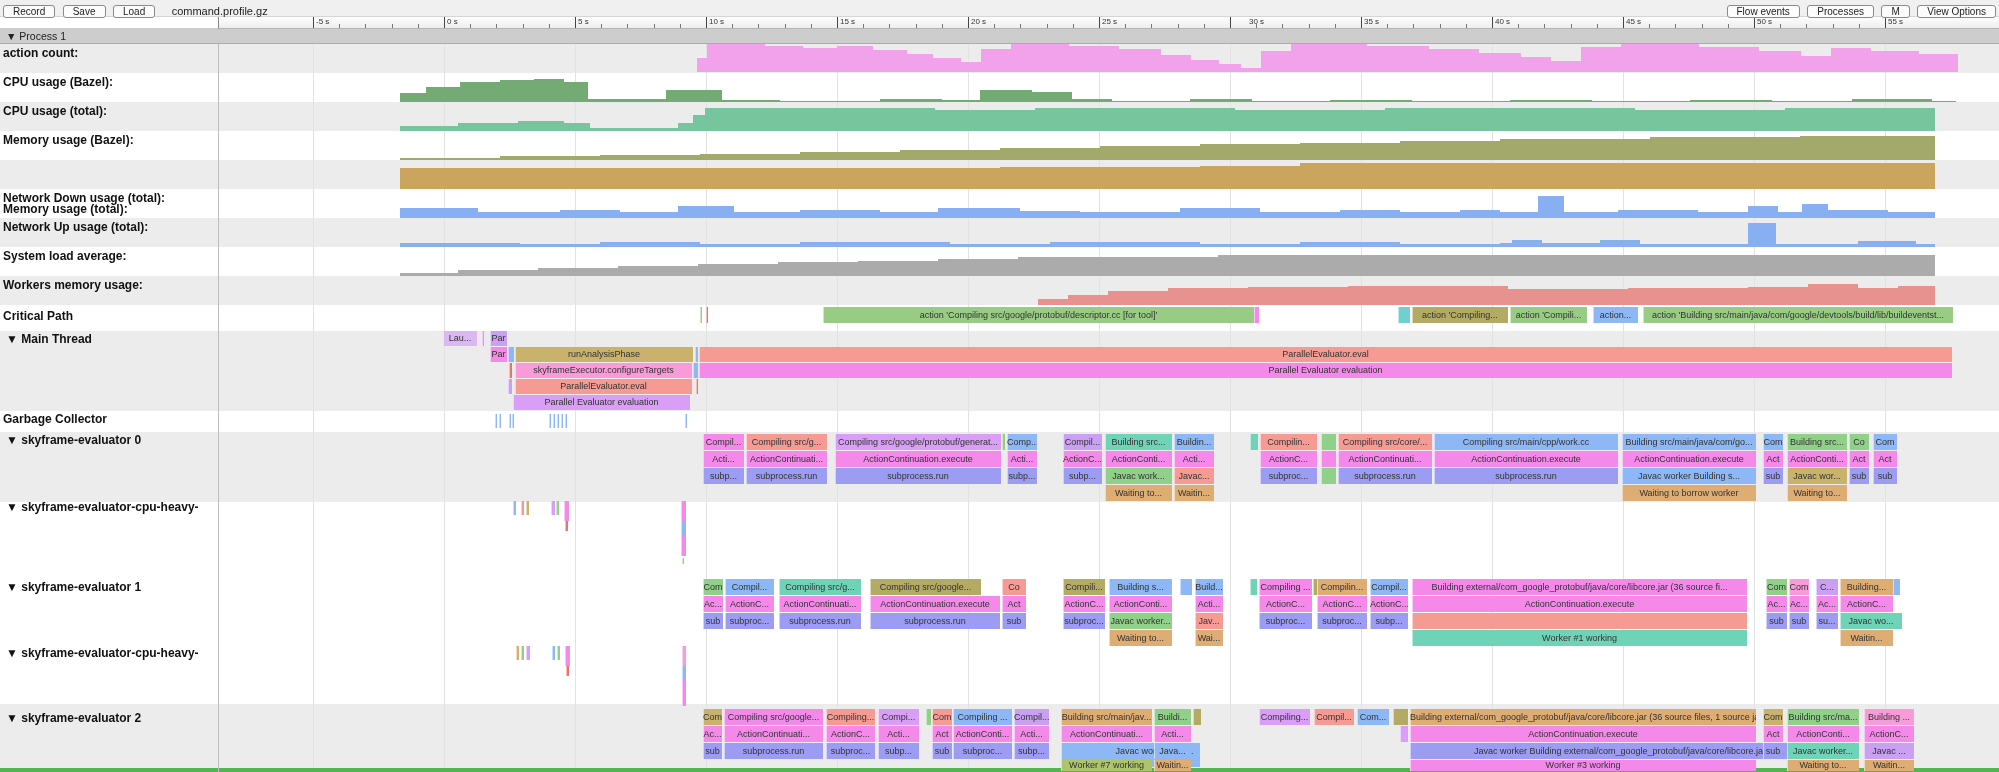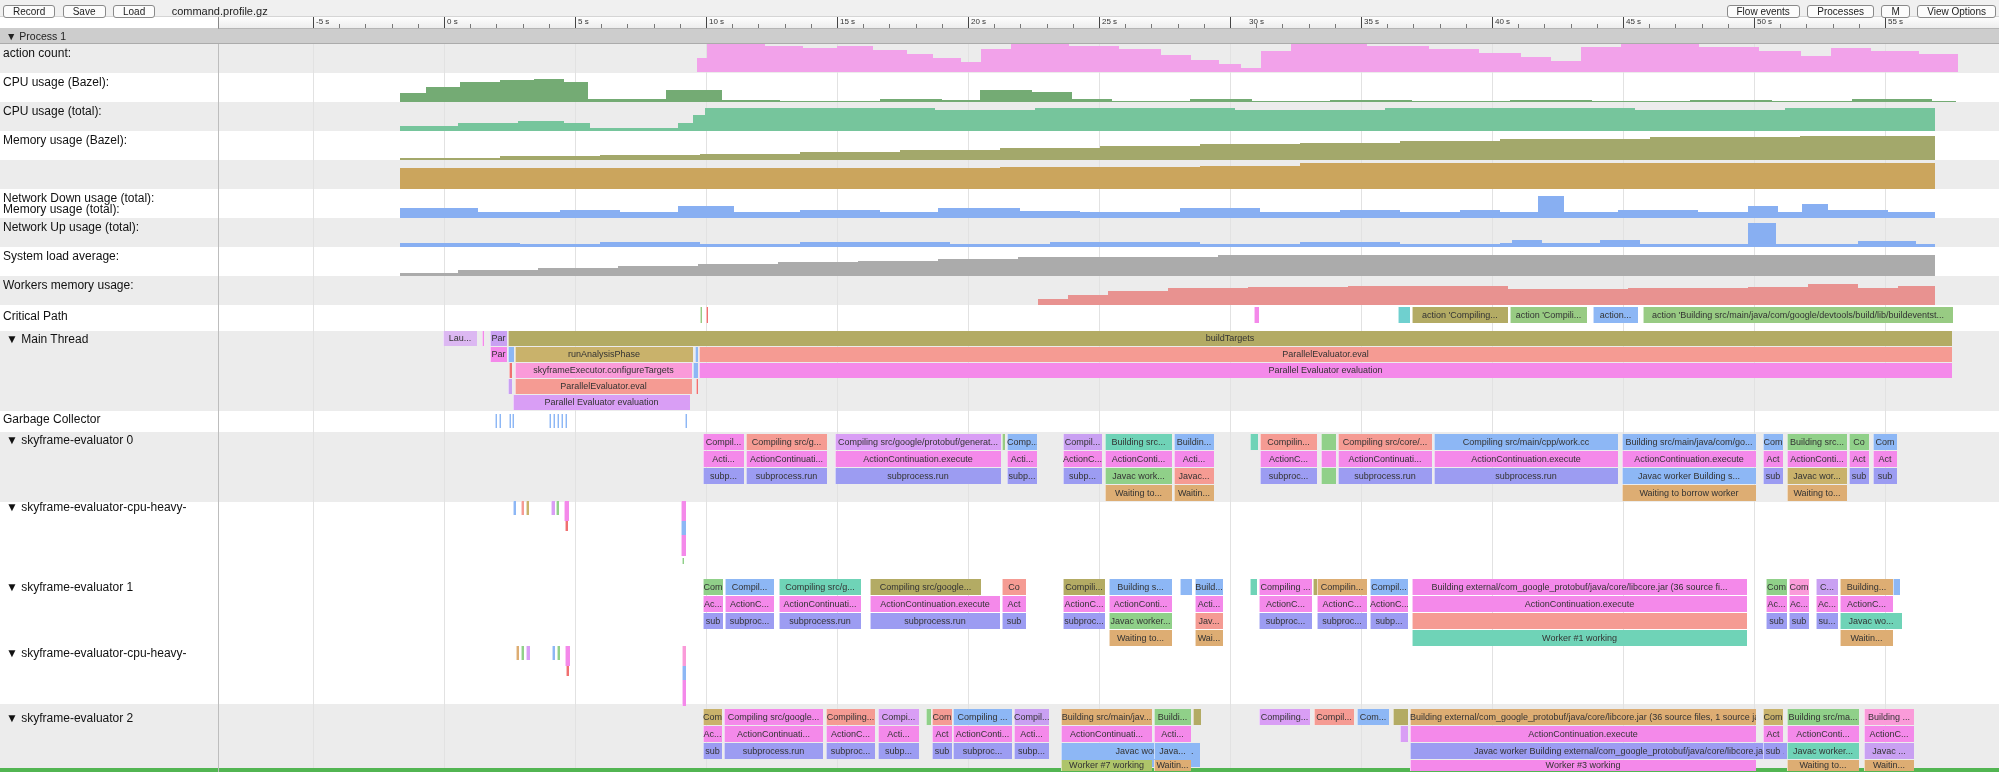--- a/index.html
+++ b/index.html
@@ -10,21 +10,21 @@
     font-size:10px;line-height:11px;color:#222;background:#fcfcfc;border:1px solid #8a8a8a;
     border-radius:3px;font-family:"Liberation Sans",sans-serif;}
   #filename{font-size:11px;color:#222;margin-left:12px;position:relative;top:1px;}
   #toolbar-right{position:absolute;right:3px;top:0;}
   #ruler{position:absolute;left:218px;top:16px;width:1781px;height:12px;z-index:30;
     background:linear-gradient(#ffffff,#ededed);border-bottom:1px solid #b5b5b5;border-left:1px solid #888;}
   #proc-header{position:absolute;left:0;top:28px;width:1999px;height:16px;background:#cdcdcd;
     border-bottom:1px solid #ababab;font-size:10.5px;color:#222;line-height:16px;
     padding-left:6px;box-sizing:border-box;z-index:20;}
   #stage{position:absolute;left:0;top:0;width:1999px;height:772px;}
-  .lbl{font-size:12px;color:#111;white-space:nowrap;z-index:15;}
+  .lbl{font-size:12px;color:#111;white-space:nowrap;z-index:15;font-weight:bold;}
   .span{font-size:9px;color:#333;text-align:center;white-space:nowrap;overflow:hidden;
     box-shadow:inset 1px 0 0 rgba(255,255,255,.55);z-index:8;}
   .rtick{position:absolute;background:#444;width:1px;z-index:31;}
   .rlab{position:absolute;font-size:8px;color:#333;z-index:32;white-space:nowrap;}
   #vsep{position:absolute;left:218px;top:28px;width:1px;height:744px;background:#bdbdbd;z-index:16;}
 </style>
 </head>
 <body>
 
 <div id="stage">
@@ -207,30 +207,30 @@
     <div style="position: absolute; left: 1248px; width: 100px; top: 287px; height: 18px; background: rgb(232, 146, 144);"></div>
     <div style="position: absolute; left: 1348px; width: 160px; top: 286px; height: 19px; background: rgb(232, 146, 144);"></div>
     <div style="position: absolute; left: 1508px; width: 120px; top: 289px; height: 16px; background: rgb(232, 146, 144);"></div>
     <div style="position: absolute; left: 1628px; width: 120px; top: 288px; height: 17px; background: rgb(232, 146, 144);"></div>
     <div style="position: absolute; left: 1748px; width: 60px; top: 287px; height: 18px; background: rgb(232, 146, 144);"></div>
     <div style="position: absolute; left: 1808px; width: 50px; top: 284px; height: 21px; background: rgb(232, 146, 144);"></div>
     <div style="position: absolute; left: 1858px; width: 40px; top: 288px; height: 17px; background: rgb(232, 146, 144);"></div>
     <div style="position: absolute; left: 1898px; width: 37px; top: 286px; height: 19px; background: rgb(232, 146, 144);"></div>
     <div class="span" style="position: absolute; left: 700px; top: 307px; width: 2px; height: 16px; background: rgb(152, 203, 131); line-height: 16px;"></div>
     <div class="span" style="position: absolute; left: 706px; top: 307px; width: 2px; height: 16px; background: rgb(240, 112, 112); line-height: 16px;"></div>
+    <div class="span" title="action 'Compiling src/google/protobuf/descriptor.cc [for tool]'" style="position: absolute; left: 823px; top: 307px; width: 431px; height: 16px; background: rgb(152, 203, 131); line-height: 16px;">action 'Compiling src/google/protobuf/descriptor.cc [for tool]'</div>
     <div class="span" style="position: absolute; left: 1254px; top: 307px; width: 5px; height: 16px; background: rgb(244, 137, 234); line-height: 16px;"></div>
     <div class="span" style="position: absolute; left: 1398px; top: 307px; width: 12px; height: 16px; background: rgb(111, 208, 207); line-height: 16px;"></div>
     <div class="span" title="action 'Compiling..." style="position: absolute; left: 1412px; top: 307px; width: 96px; height: 16px; background: rgb(179, 171, 100); line-height: 16px;">action 'Compiling...</div>
     <div class="span" title="action 'Compili..." style="position: absolute; left: 1510px; top: 307px; width: 77px; height: 16px; background: rgb(152, 203, 131); line-height: 16px;">action 'Compili...</div>
     <div class="span" title="action..." style="position: absolute; left: 1593px; top: 307px; width: 45px; height: 16px; background: rgb(141, 183, 245); line-height: 16px;">action...</div>
     <div class="span" title="action 'Building src/main/java/com/google/devtools/build/lib/buildeventst..." style="position: absolute; left: 1643px; top: 307px; width: 310px; height: 16px; background: rgb(152, 203, 131); line-height: 16px;">action 'Building src/main/java/com/google/devtools/build/lib/buildeventst...</div>
     <div class="span" title="Lau..." style="position: absolute; left: 443px; top: 331px; width: 34px; height: 15px; background: rgb(220, 184, 242); line-height: 15px;">Lau...</div>
     <div class="span" style="position: absolute; left: 482px; top: 331px; width: 2px; height: 15px; background: rgb(244, 137, 234); line-height: 15px;"></div>
     <div class="span" title="Par" style="position: absolute; left: 490px; top: 331px; width: 17px; height: 15px; background: rgb(201, 160, 242); line-height: 15px;">Par</div>
-    <div class="span" title="buildTargets" style="position: absolute; left: 508px; top: 331px; width: 1444px; height: 15px; background: rgb(179, 171, 100); line-height: 15px;">buildTargets</div>
     <div class="span" title="Par" style="position: absolute; left: 490px; top: 347px; width: 17px; height: 15px; background: rgb(244, 137, 234); line-height: 15px;">Par</div>
     <div class="span" style="position: absolute; left: 508px; top: 347px; width: 6px; height: 15px; background: rgb(141, 183, 245); line-height: 15px;"></div>
     <div class="span" title="runAnalysisPhase" style="position: absolute; left: 515px; top: 347px; width: 178px; height: 15px; background: rgb(201, 178, 107); line-height: 15px;">runAnalysisPhase</div>
     <div class="span" style="position: absolute; left: 695px; top: 347px; width: 3px; height: 15px; background: rgb(141, 183, 245); line-height: 15px;"></div>
     <div class="span" title="ParallelEvaluator.eval" style="position: absolute; left: 699px; top: 347px; width: 1253px; height: 15px; background: rgb(245, 155, 147); line-height: 15px;">ParallelEvaluator.eval</div>
     <div class="span" style="position: absolute; left: 509px; top: 363px; width: 3px; height: 15px; background: rgb(240, 112, 112); line-height: 15px;"></div>
     <div class="span" title="skyframeExecutor.configureTargets" style="position: absolute; left: 515px; top: 363px; width: 177px; height: 15px; background: rgb(250, 155, 217); line-height: 15px;">skyframeExecutor.configureTargets</div>
     <div class="span" style="position: absolute; left: 693px; top: 363px; width: 5px; height: 15px; background: rgb(141, 183, 245); line-height: 15px;"></div>
     <div class="span" title="Parallel Evaluator evaluation" style="position: absolute; left: 699px; top: 363px; width: 1253px; height: 15px; background: rgb(244, 137, 234); line-height: 15px;">Parallel Evaluator evaluation</div>
     <div class="span" style="position: absolute; left: 508px; top: 379px; width: 4px; height: 15px; background: rgb(201, 160, 242); line-height: 15px;"></div>

